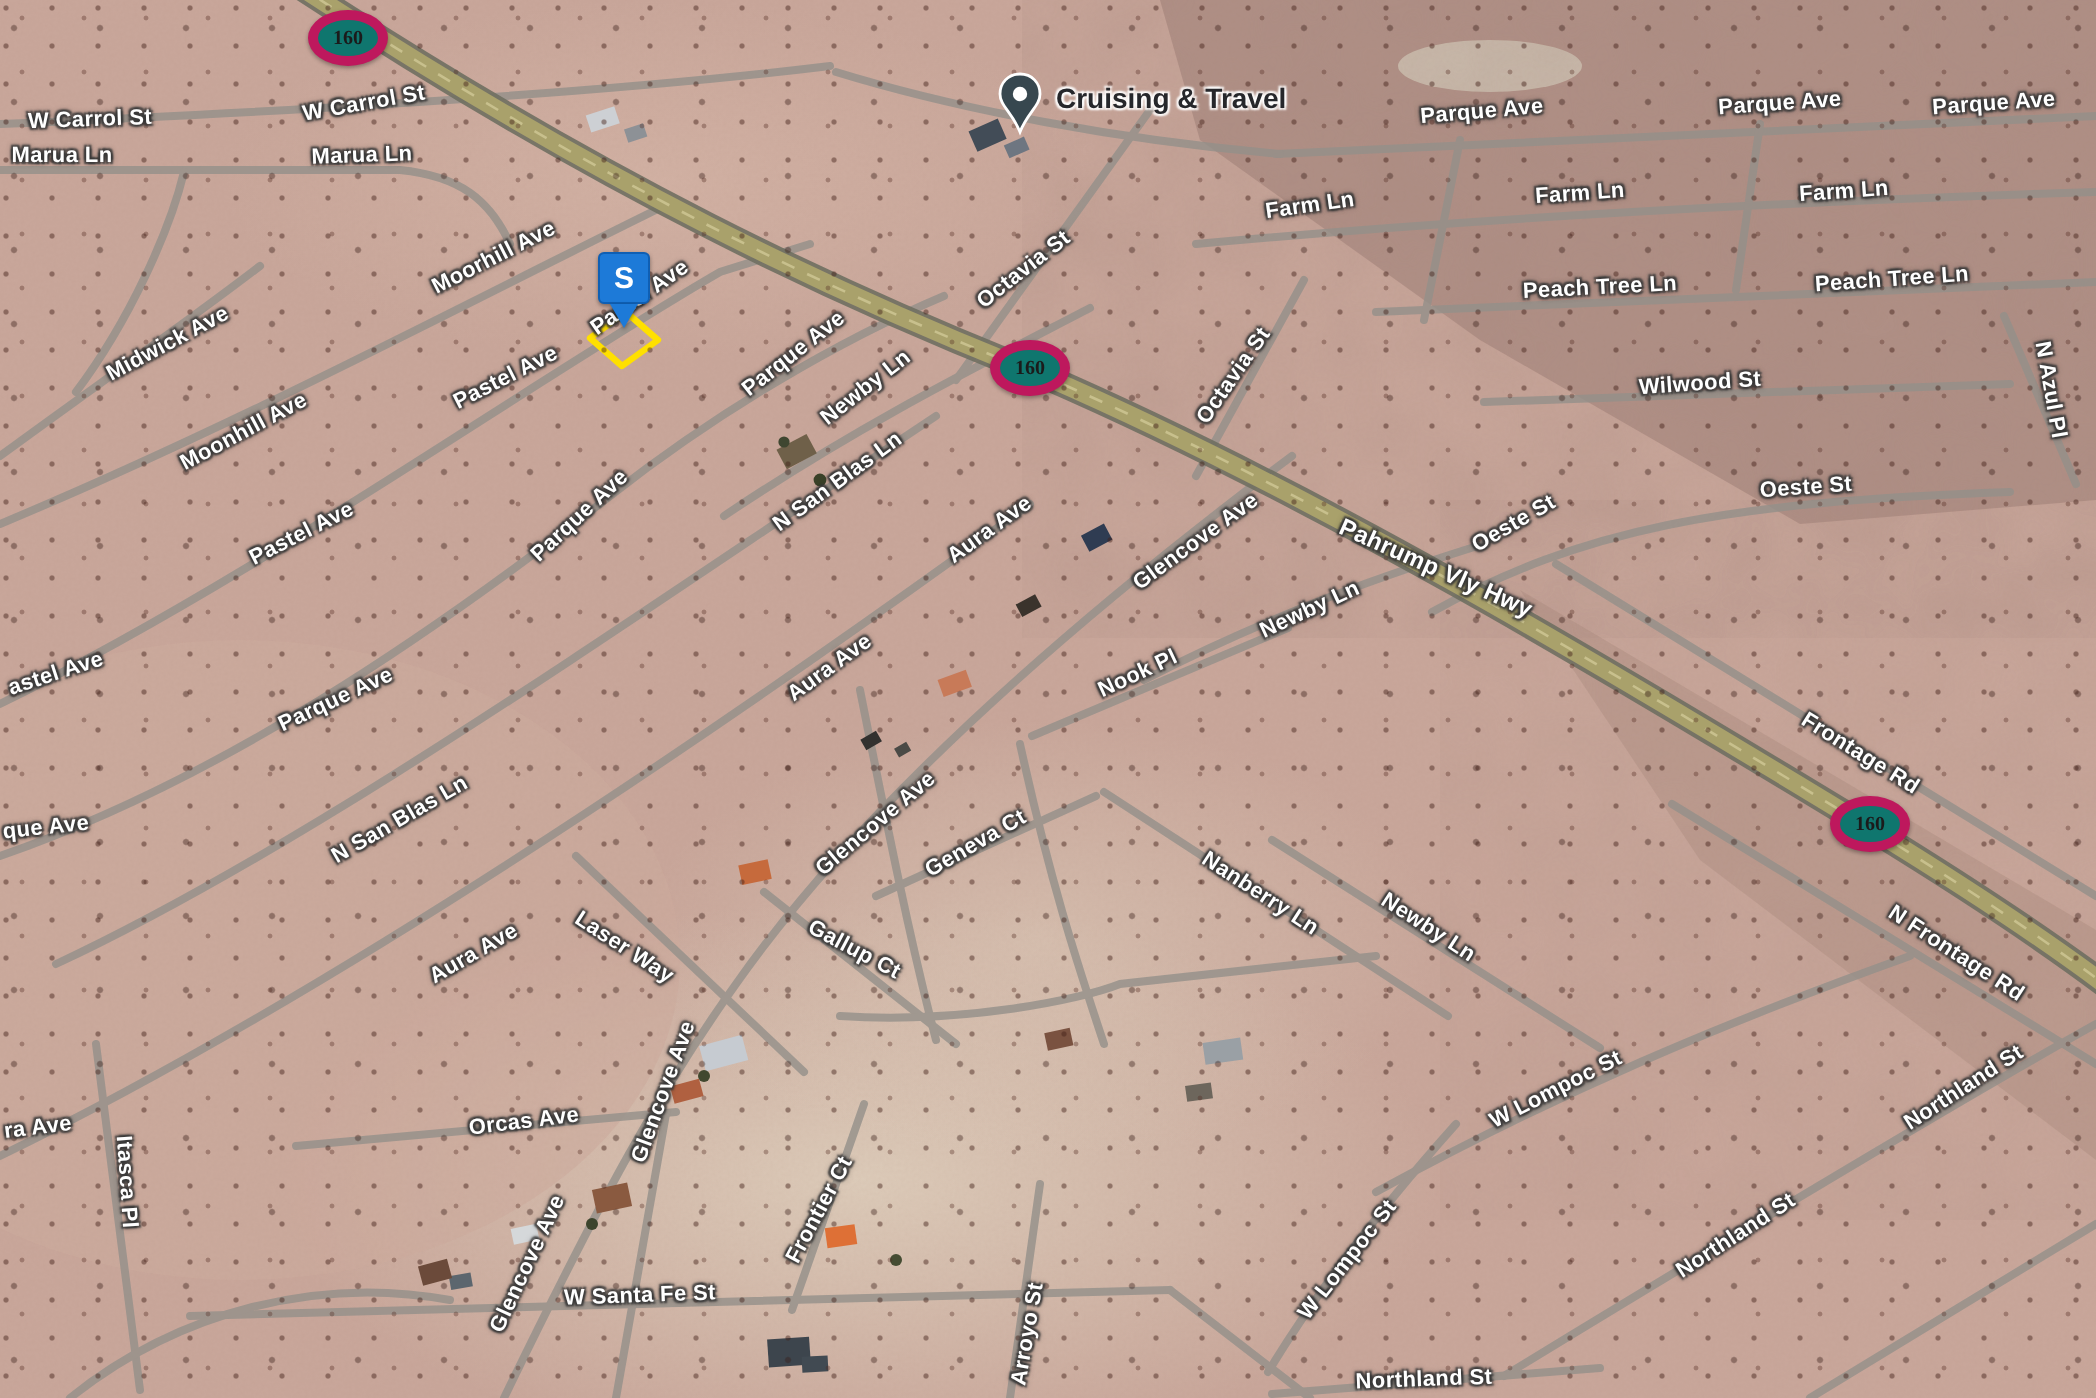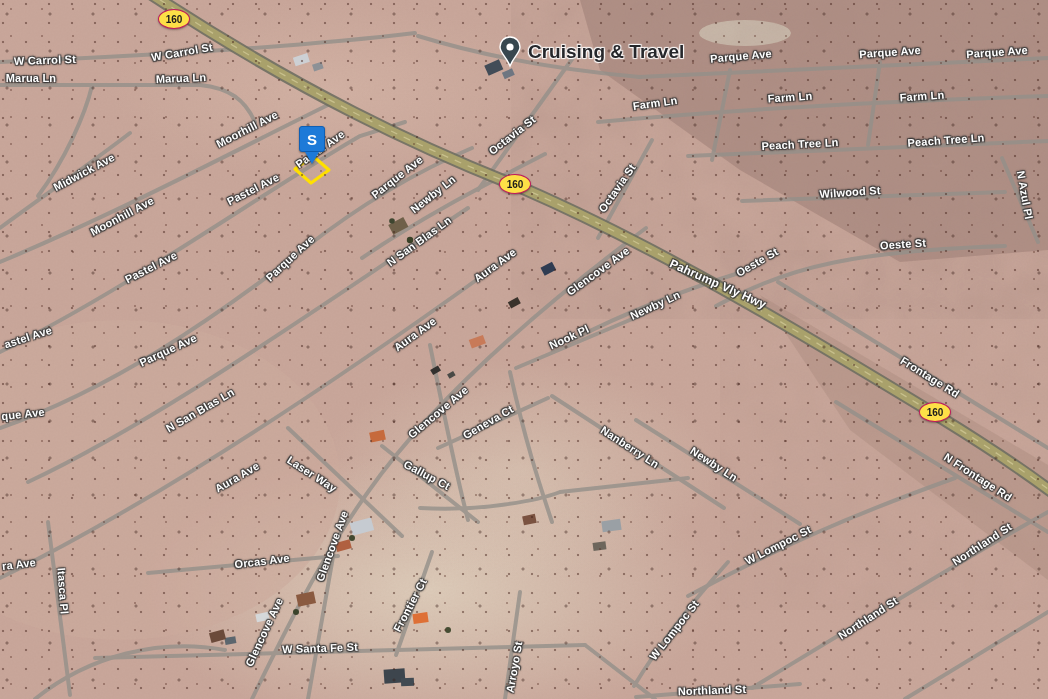--- a/index.html
+++ b/index.html
@@ -20,30 +20,31 @@
   }
   .slabel{
     position:absolute;white-space:nowrap;color:#fff;font-weight:bold;
     letter-spacing:.2px;z-index:30;pointer-events:none;
     text-shadow:-1px -1px 1px rgba(55,55,55,.9),1px -1px 1px rgba(55,55,55,.9),
                 -1px 1px 1px rgba(55,55,55,.9),1px 1px 1px rgba(55,55,55,.9),
                 0 0 3px rgba(40,40,40,.7);
   }
   .shield{
     position:absolute;width:30px;height:18px;z-index:32;
-    background:#fde047;border:1px solid #be185d;border-radius:50%;
+    background:#0f766e;border:5px solid #be185d;border-radius:50%;
     display:flex;align-items:center;justify-content:center;
     font-size:10px;font-weight:bold;color:#1b1b1b;
     box-shadow:0 1px 2px rgba(0,0,0,.35);
     transform:translate(-50%,-50%);
+    font-family:Liberation Serif, serif;
   }
   #poi{position:absolute;left:498px;top:36px;z-index:40;display:flex;align-items:flex-start;}
   #poi-pin{position:relative;width:24px;height:32px;cursor:pointer;}
   #poi-label{
-    margin-left:6px;margin-top:5px;font-size:19px;font-weight:bold;color:#26272b;
+    margin-left:6px;margin-top:5px;font-size:14px;font-weight:bold;color:#26272b;
     text-shadow:-1px -1px 1px rgba(255,255,255,.9),1px -1px 1px rgba(255,255,255,.9),
                 -1px 1px 1px rgba(255,255,255,.9),1px 1px 1px rgba(255,255,255,.9);
     white-space:nowrap;
   }
   #smarker{position:absolute;left:299px;top:126px;width:26px;height:40px;z-index:50;cursor:pointer;}
   #smarker .sq{
     width:26px;height:26px;background:#1d7ad8;border:1px solid #0f5fb4;border-radius:3px;
     box-sizing:border-box;display:flex;align-items:center;justify-content:center;
     color:#fff;font-weight:bold;font-size:15px;box-shadow:0 1px 2px rgba(0,0,0,.4);
   }

